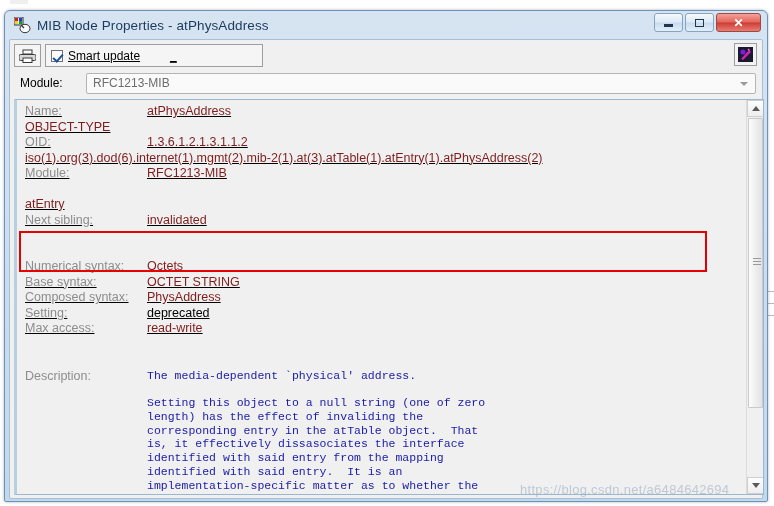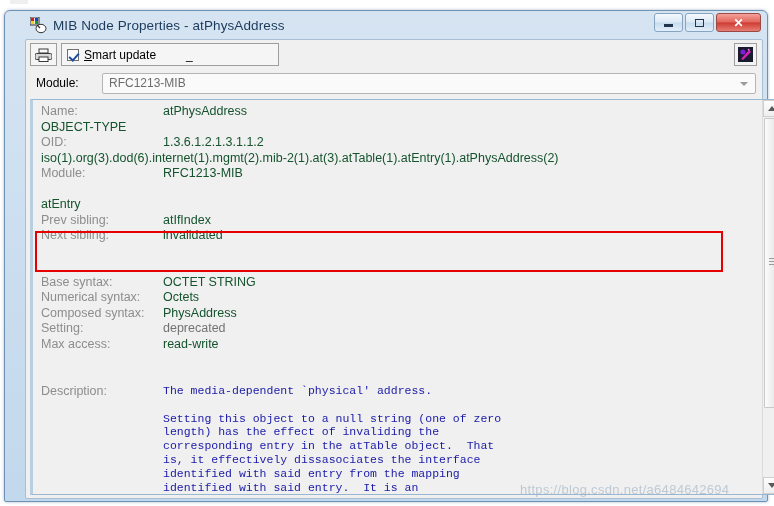--- a/index.html
+++ b/index.html
@@ -12,21 +12,21 @@
 
   
   #window {
     position: absolute;
     left: 4px; top: 10px;
     width: 764px; height: 492px;
     border: 1px solid #6e92b4;
     border-radius: 6px 6px 2px 2px;
     background: linear-gradient(to bottom, #d6e4f2 0%, #cddff0 40%, #c2d8ec 100%);
     box-shadow: 0 0 3px rgba(60,90,130,.45);
-    padding: 0 4px 4px 20px;
+    padding: 0 4px 4px 4px;
   }
 
   
   #titlebar {
     position: relative;
     height: 28px;
     display: flex;
     align-items: center;
     padding-left: 5px;
   }
@@ -74,21 +74,23 @@
     background: #f0f0f0;
     border: 1px solid #a7bed4;
     border-radius: 2px;
   }
 
   
   #toolbar {
     position: relative;
     height: 28px;
     display: flex;
+    align-items: center;
     padding: 3px 4px 0 4px;
+    text-decoration: underline;
   }
   .tbgroup {
     border: 1px solid #9e9e9e;
     background: #f5f5f5;
     height: 23px;
     display: flex;
     align-items: center;
   }
   #print-group { width: 27px; justify-content: center; }
   #printer-icon { position: relative; width: 17px; height: 14px; }
@@ -172,34 +174,34 @@
     border-left: 3px solid #b8cee1;
     overflow: hidden;
   }
   #pane-inner {
     position: absolute;
     left: 0; top: 0;
     width: 730px; height: 100%;
     padding: 4px 0 0 8px;
   }
 
-  .row { display: flex; height: 15.5px; align-items: flex-start; }
+  .row { display: flex; height: 15.5px; align-items: flex-start; text-decoration: underline; }
   .lbl {
     width: 122px;
     flex: 0 0 auto;
     font-size: 12.5px;
     color: #8d8d8d;
     white-space: nowrap;
   }
   .val {
     font-size: 12.5px;
-    color: #14532d;
+    color: #7f1d1d;
     white-space: nowrap;
   }
-  .val.status-dep { color: #737373; }
+  .val.status-dep { color: #000000; }
   .spacer { height: 15.5px; }
 
   
   #desc-row { display: flex; margin-top: 1px; }
   #desc-label {
     width: 122px;
     flex: 0 0 auto;
     font-size: 12.5px;
     color: #8d8d8d;
   }
@@ -391,38 +393,34 @@
           <span class="lbl">Module:</span>
           <span class="val">RFC1213-MIB</span>
         </div>
 
         <div class="spacer"></div>
 
         <div class="row">
           <span class="val">atEntry</span>
         </div>
         <div class="row">
-          <span class="lbl">Prev sibling:</span>
-          <span class="val">atIfIndex</span>
-        </div>
-        <div class="row">
           <span class="lbl">Next sibling:</span>
           <span class="val">invalidated</span>
         </div>
 
         <div class="spacer"></div>
         <div class="spacer"></div>
 
         <div class="row">
+          <span class="lbl">Numerical syntax:</span>
+          <span class="val">Octets</span>
+        </div>
+        <div class="row">
           <span class="lbl">Base syntax:</span>
           <span class="val">OCTET STRING</span>
-        </div>
-        <div class="row">
-          <span class="lbl">Numerical syntax:</span>
-          <span class="val">Octets</span>
         </div>
         <div class="row">
           <span class="lbl">Composed syntax:</span>
           <span class="val">PhysAddress</span>
         </div>
         <div class="row">
           <span class="lbl">Setting:</span>
           <span class="val status-dep">deprecated</span>
         </div>
         <div class="row">

